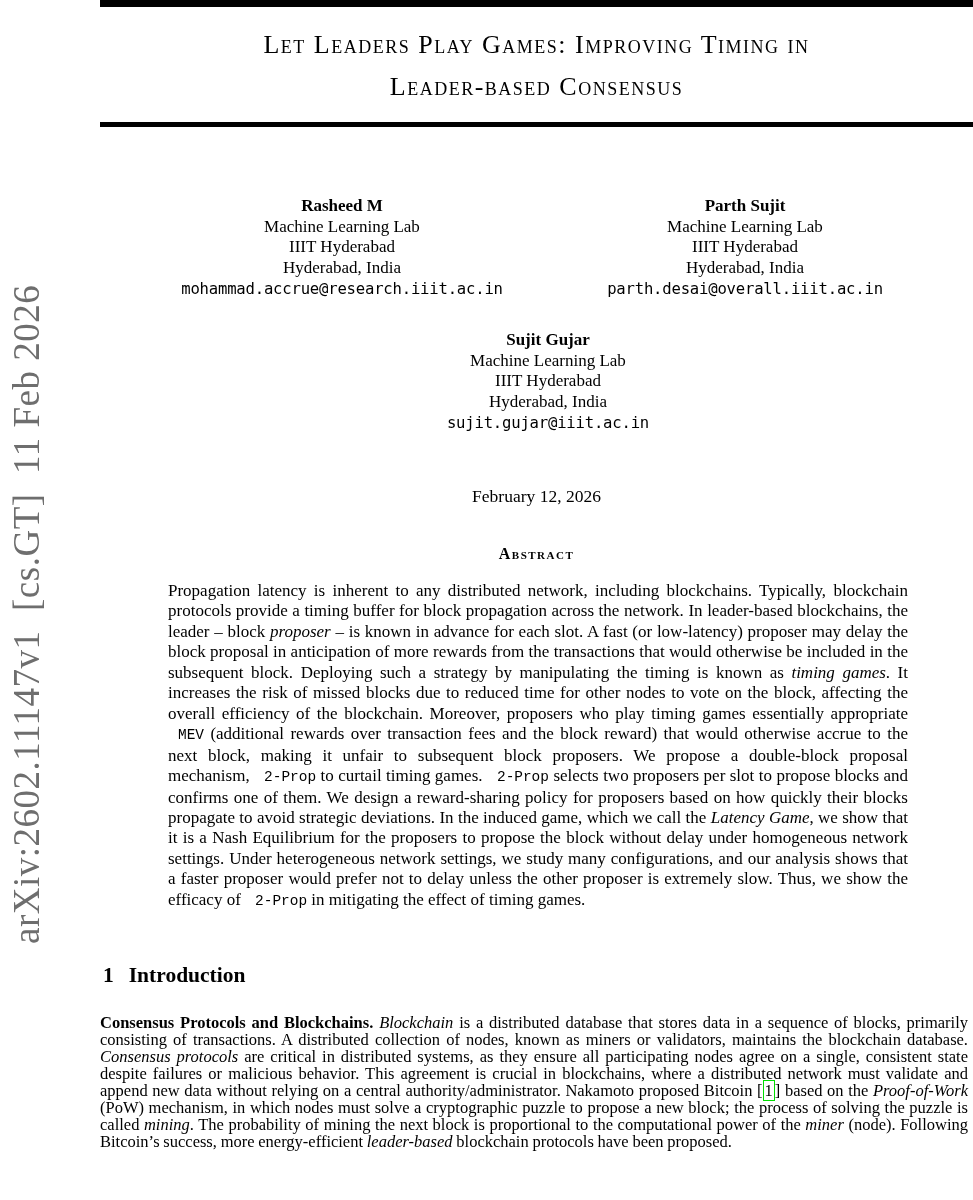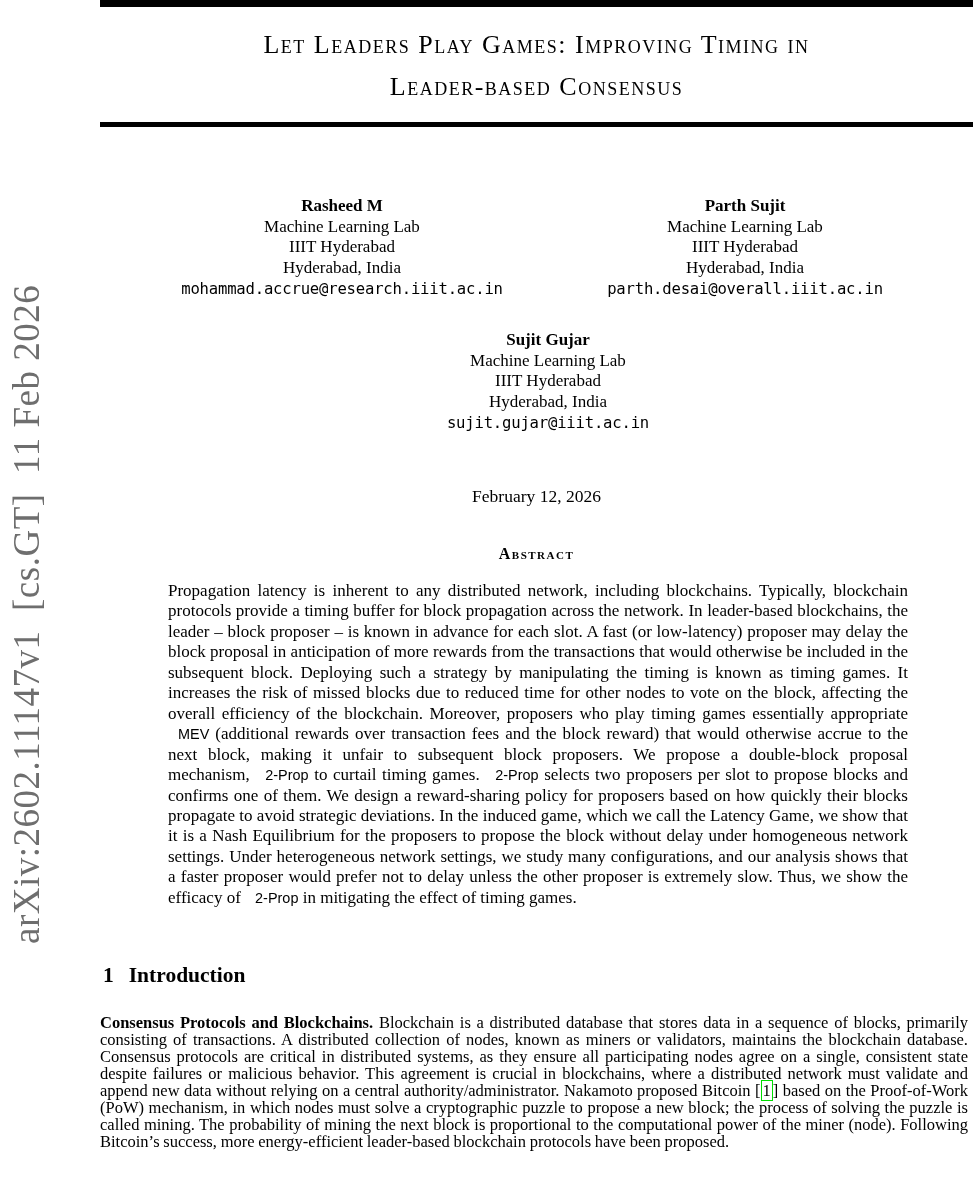--- a/index.html
+++ b/index.html
@@ -85,24 +85,24 @@
 
   .intro-body {
     position: absolute;
     left: 100px; top: 1014px; width: 868px;
     text-align: justify;
     font-size: 16.5px;
     line-height: 17px;
     word-spacing: -0.4px;
   }
 
-  .seg-italic { }
+  .seg-italic { font-style: italic; }
   .seg-bold   { font-weight: bold; }
   .seg-mono   {
-    font-family: Liberation Sans, sans-serif;
+    font-family: Liberation Mono, monospace;
     font-size: 0.85em;
     padding-left: 10px;
   }
   .seg-cite {
     border: 1.5px solid var(--cite-color);
     padding: 0 1px;
     text-decoration: none;
     color: var(--ink);
   }
 

